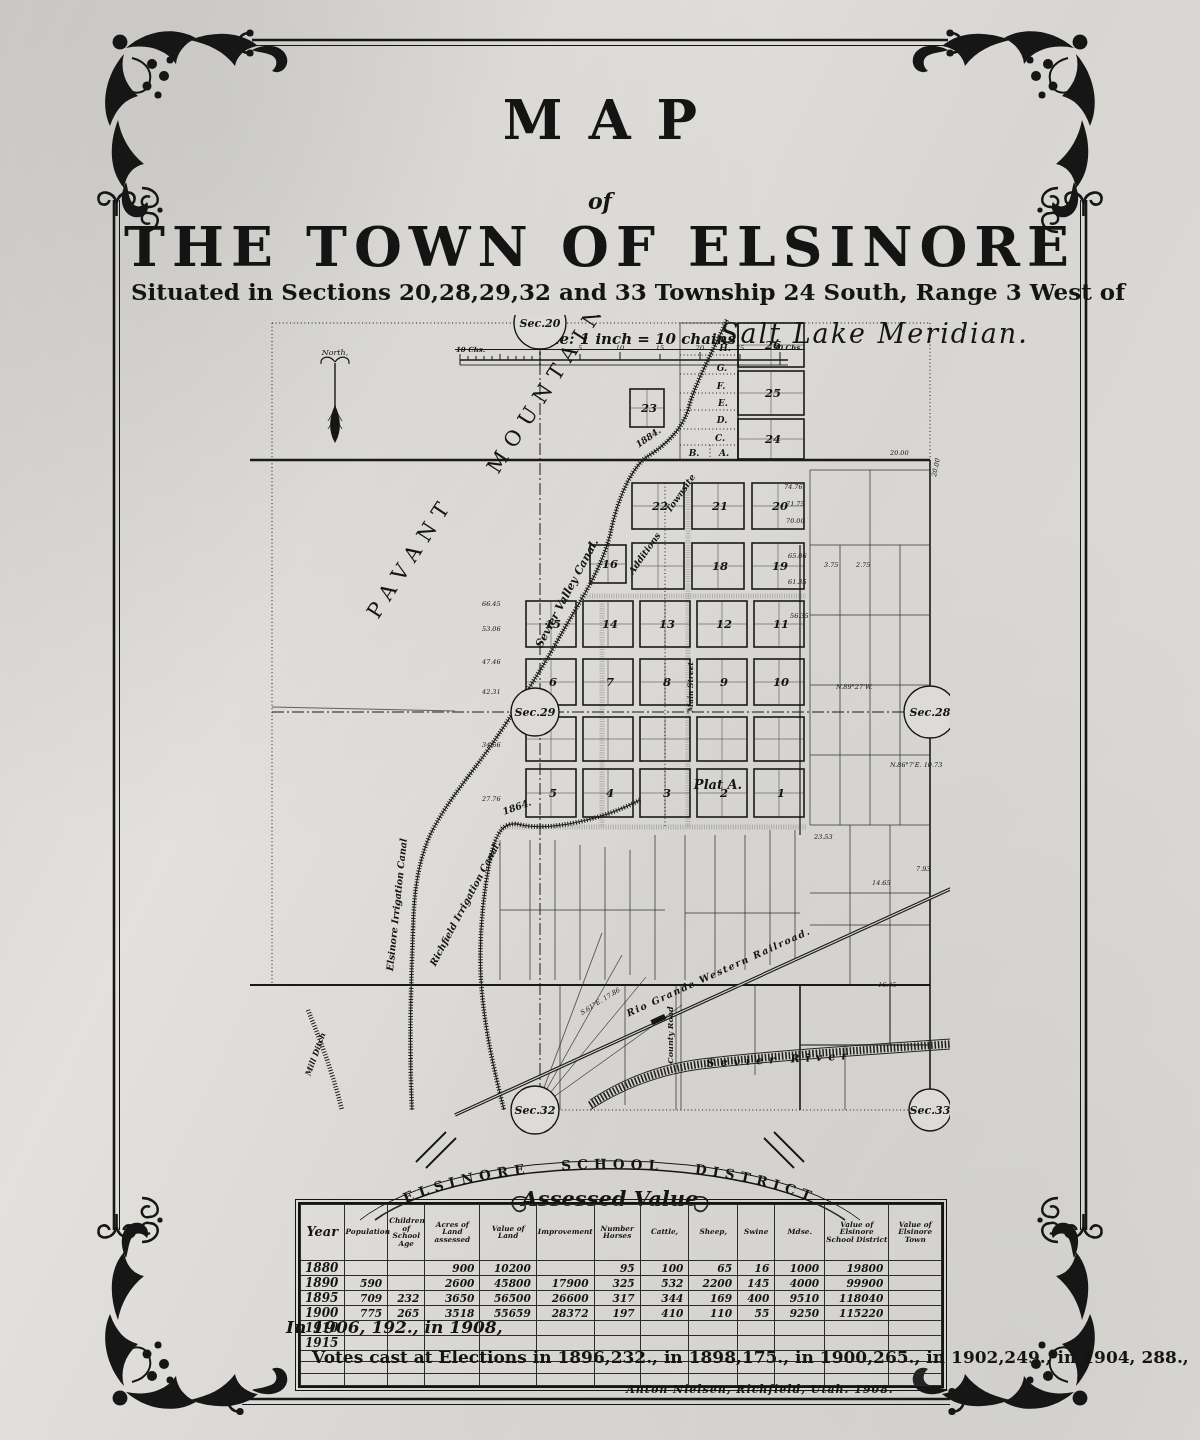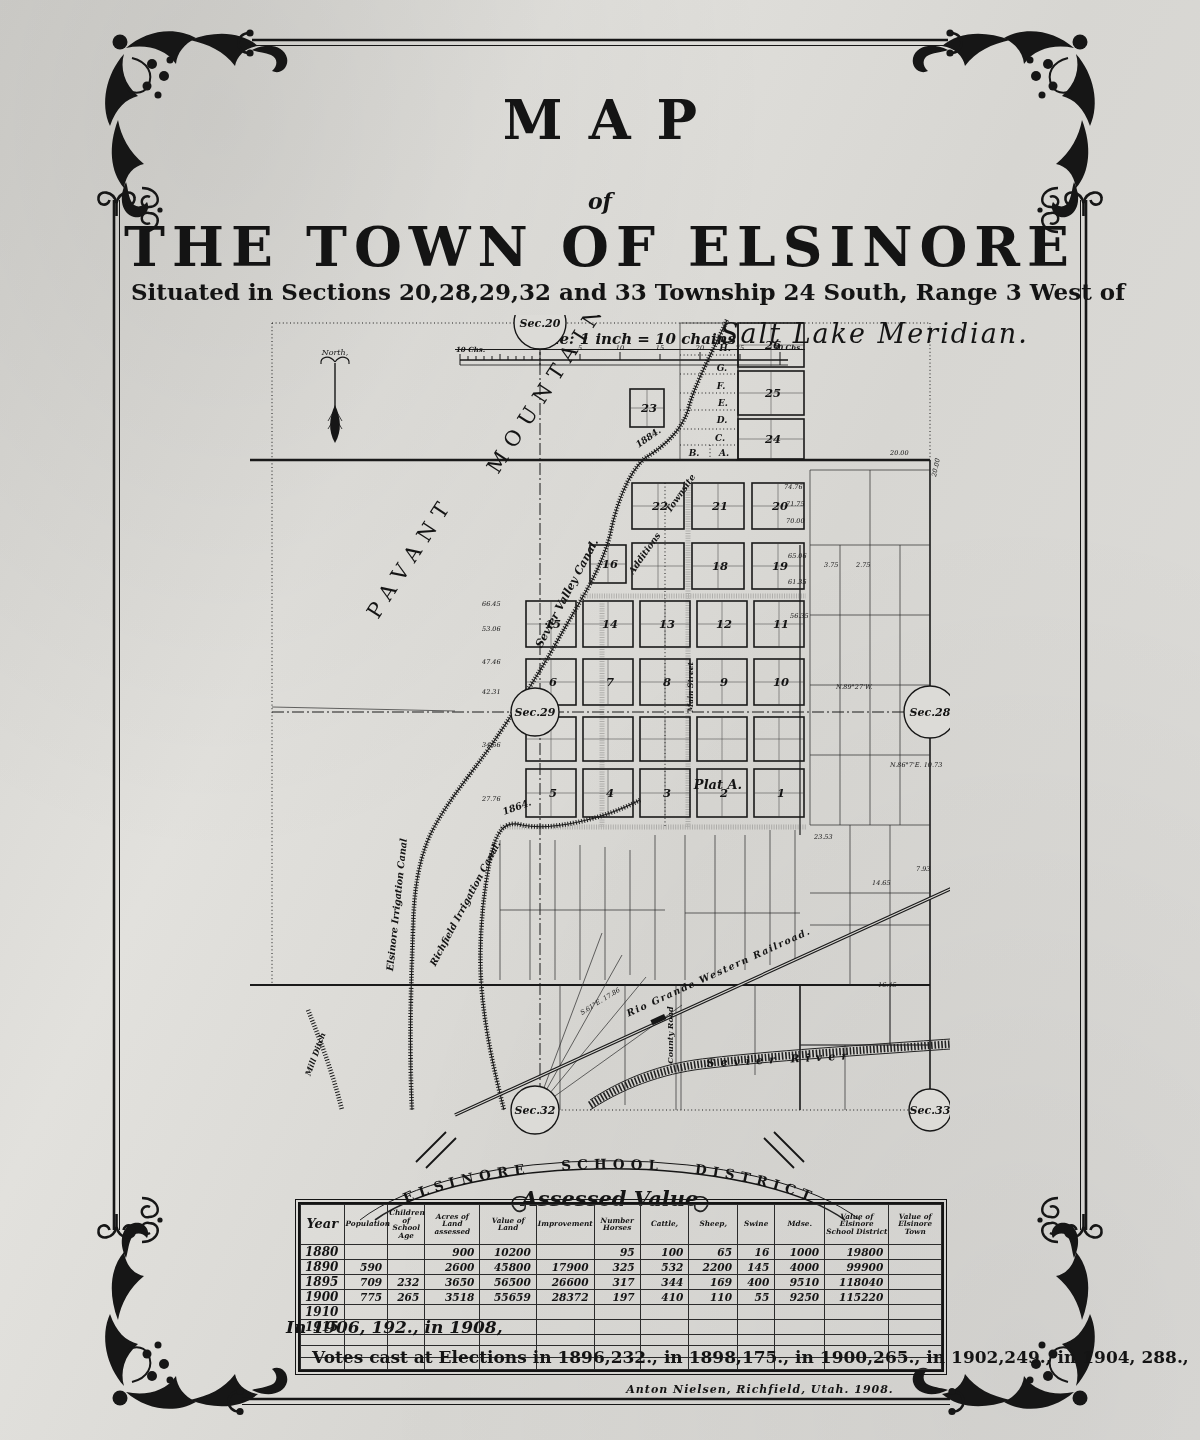--- a/index.html
+++ b/index.html
@@ -33,21 +33,21 @@
   .map-svg .riv{stroke:#222;stroke-width:7.5;fill:none;stroke-dasharray:1.6,1.8;}
   .map-svg .rivc{stroke:#222;stroke-width:1;fill:none;}
   .map-svg .shade{stroke:#444;stroke-width:5;opacity:.28;stroke-dasharray:1,1.4;fill:none;}
   .map-svg .lbl{font-style:italic;font-weight:bold;}
   .map-svg .meas{font-style:italic;font-size:6.5px;}
   
   .tablewrap{left:298px;top:1202px;width:642px;border:2.2px solid #141414;outline:1px solid #141414;
              outline-offset:2px;background:rgba(255,255,255,.06);}
   table{border-collapse:collapse;width:100%;table-layout:fixed;}
   th{border:.8px solid #2b2b2b;font-size:7.3px;font-style:italic;font-weight:bold;
-     white-space:pre-line;line-height:1.05;height:27px;padding:4px 1px;}
+     white-space:pre-line;line-height:1.05;height:27px;padding:12px 1px;}
   th:first-child{font-size:13px;}
   td{border:.8px solid #2b2b2b;font-size:10.6px;font-style:italic;font-weight:bold;height:10.8px;
      padding:0 5px 0 2px;text-align:right;white-space:nowrap;overflow:hidden;}
   td:first-child{text-align:left;font-size:12px;padding-left:4px;}
   
   .votes1{left:312px;top:1347px;font-size:17px;font-weight:bold;white-space:nowrap;}
   .votes2{left:278px;top:1317px;font-size:17px;font-style:italic;font-weight:bold;margin-left:8px;}
   .credit{left:570px;top:1383px;width:380px;text-align:center;font-size:11px;font-style:italic;
           font-weight:bold;letter-spacing:1px;}
   .border-svg{left:0;top:0;pointer-events:none;}

